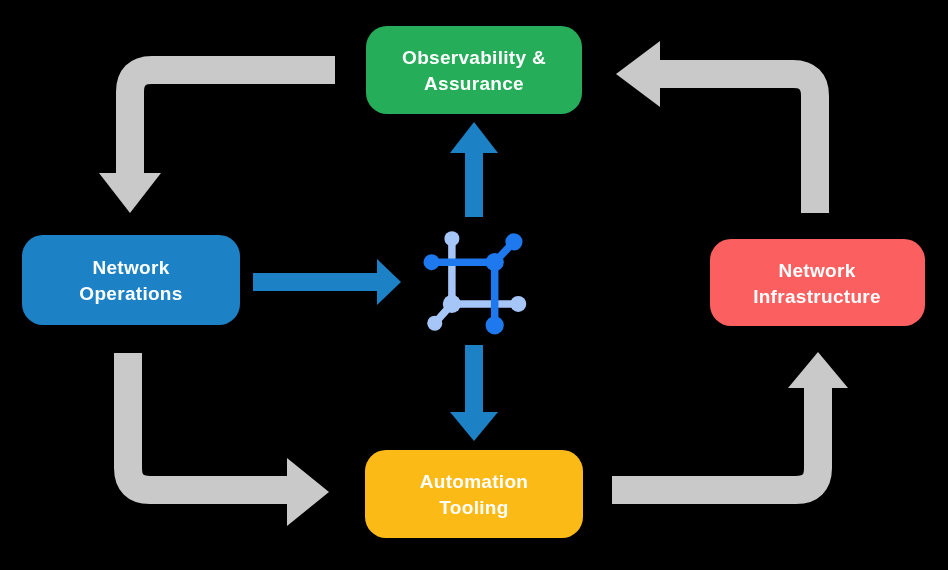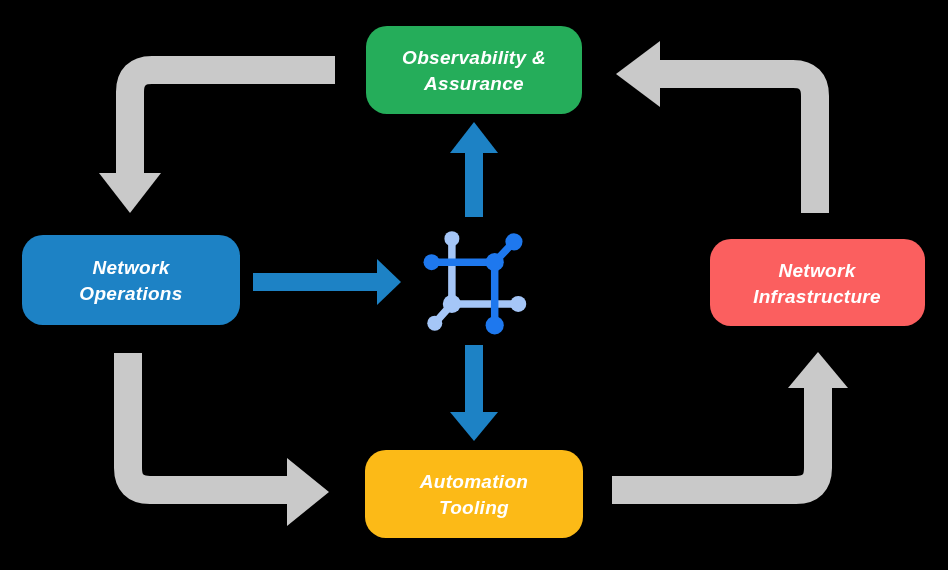--- a/index.html
+++ b/index.html
@@ -4,21 +4,20 @@
 <style>
   html, body { margin: 0; padding: 0; }
   body { background: #000; }
   .stage {
     position: relative;
     width: 948px;
     height: 570px;
     background: var(--background, #000000);
     overflow: hidden;
     font-family: "Liberation Sans", sans-serif;
-    font-style: italic;
   }
   svg { display: block; }
   .gray-line {
     fill: none;
     stroke: var(--cycle_arrow, #c9c9c9);
     stroke-width: 28;
   }
   .gray-head { fill: var(--cycle_arrow, #c9c9c9); }
   .blue-line {
     fill: none;

